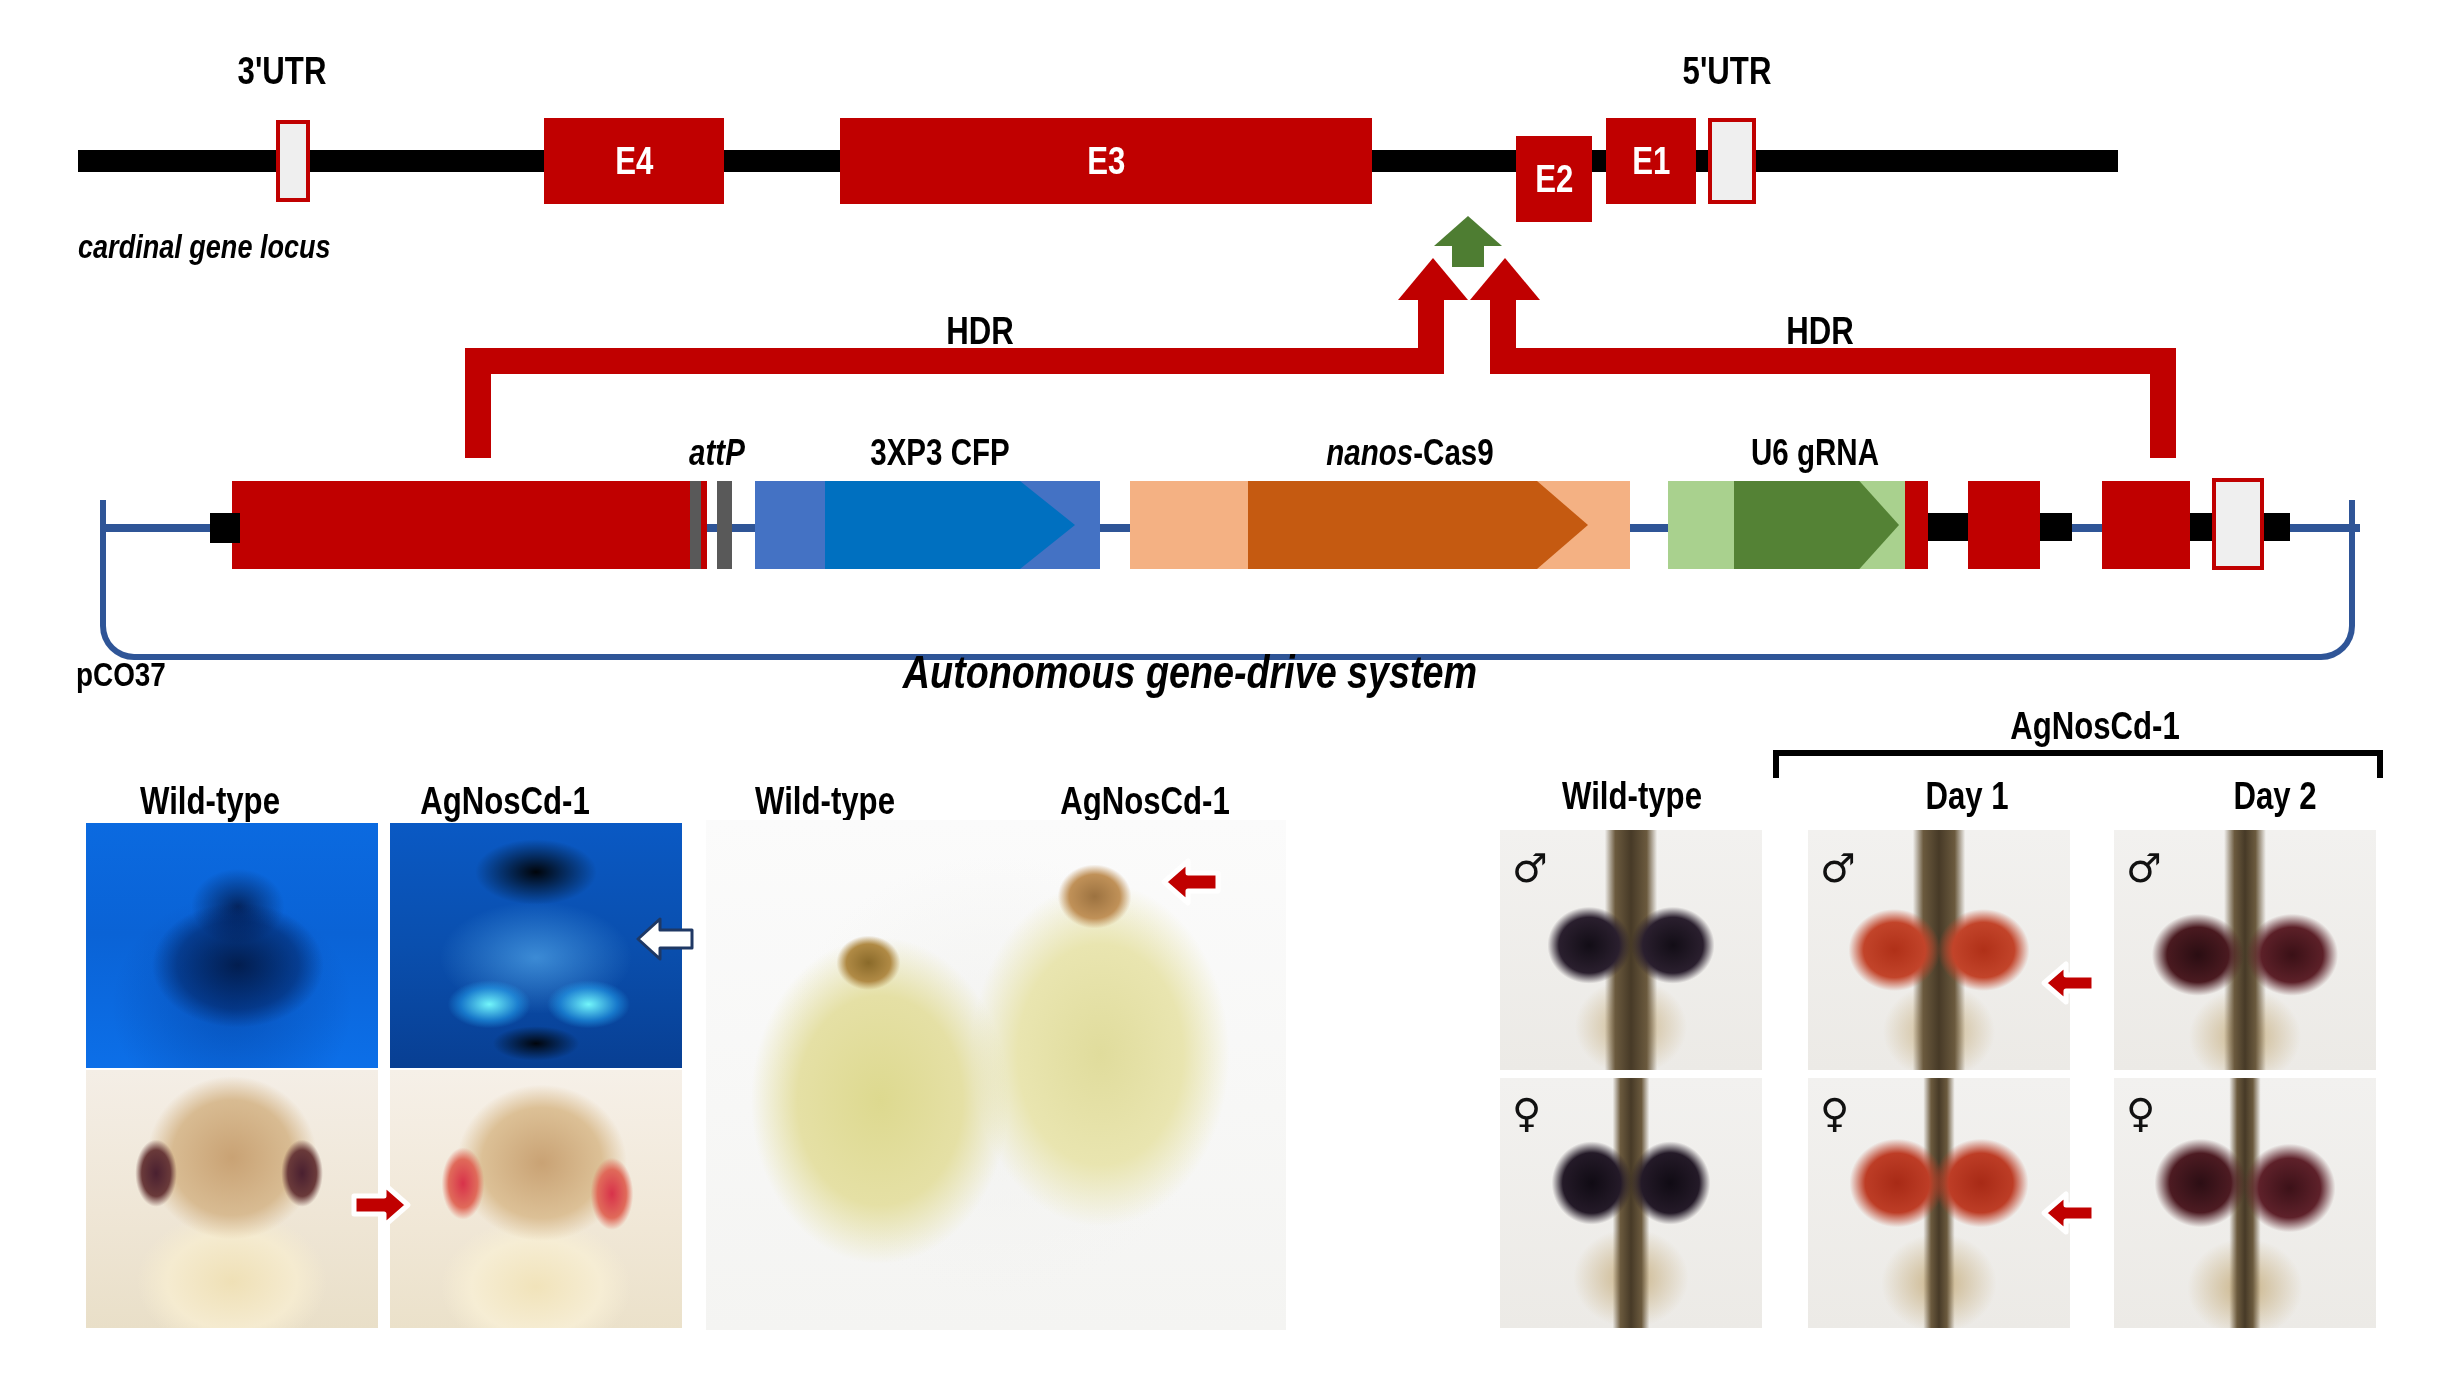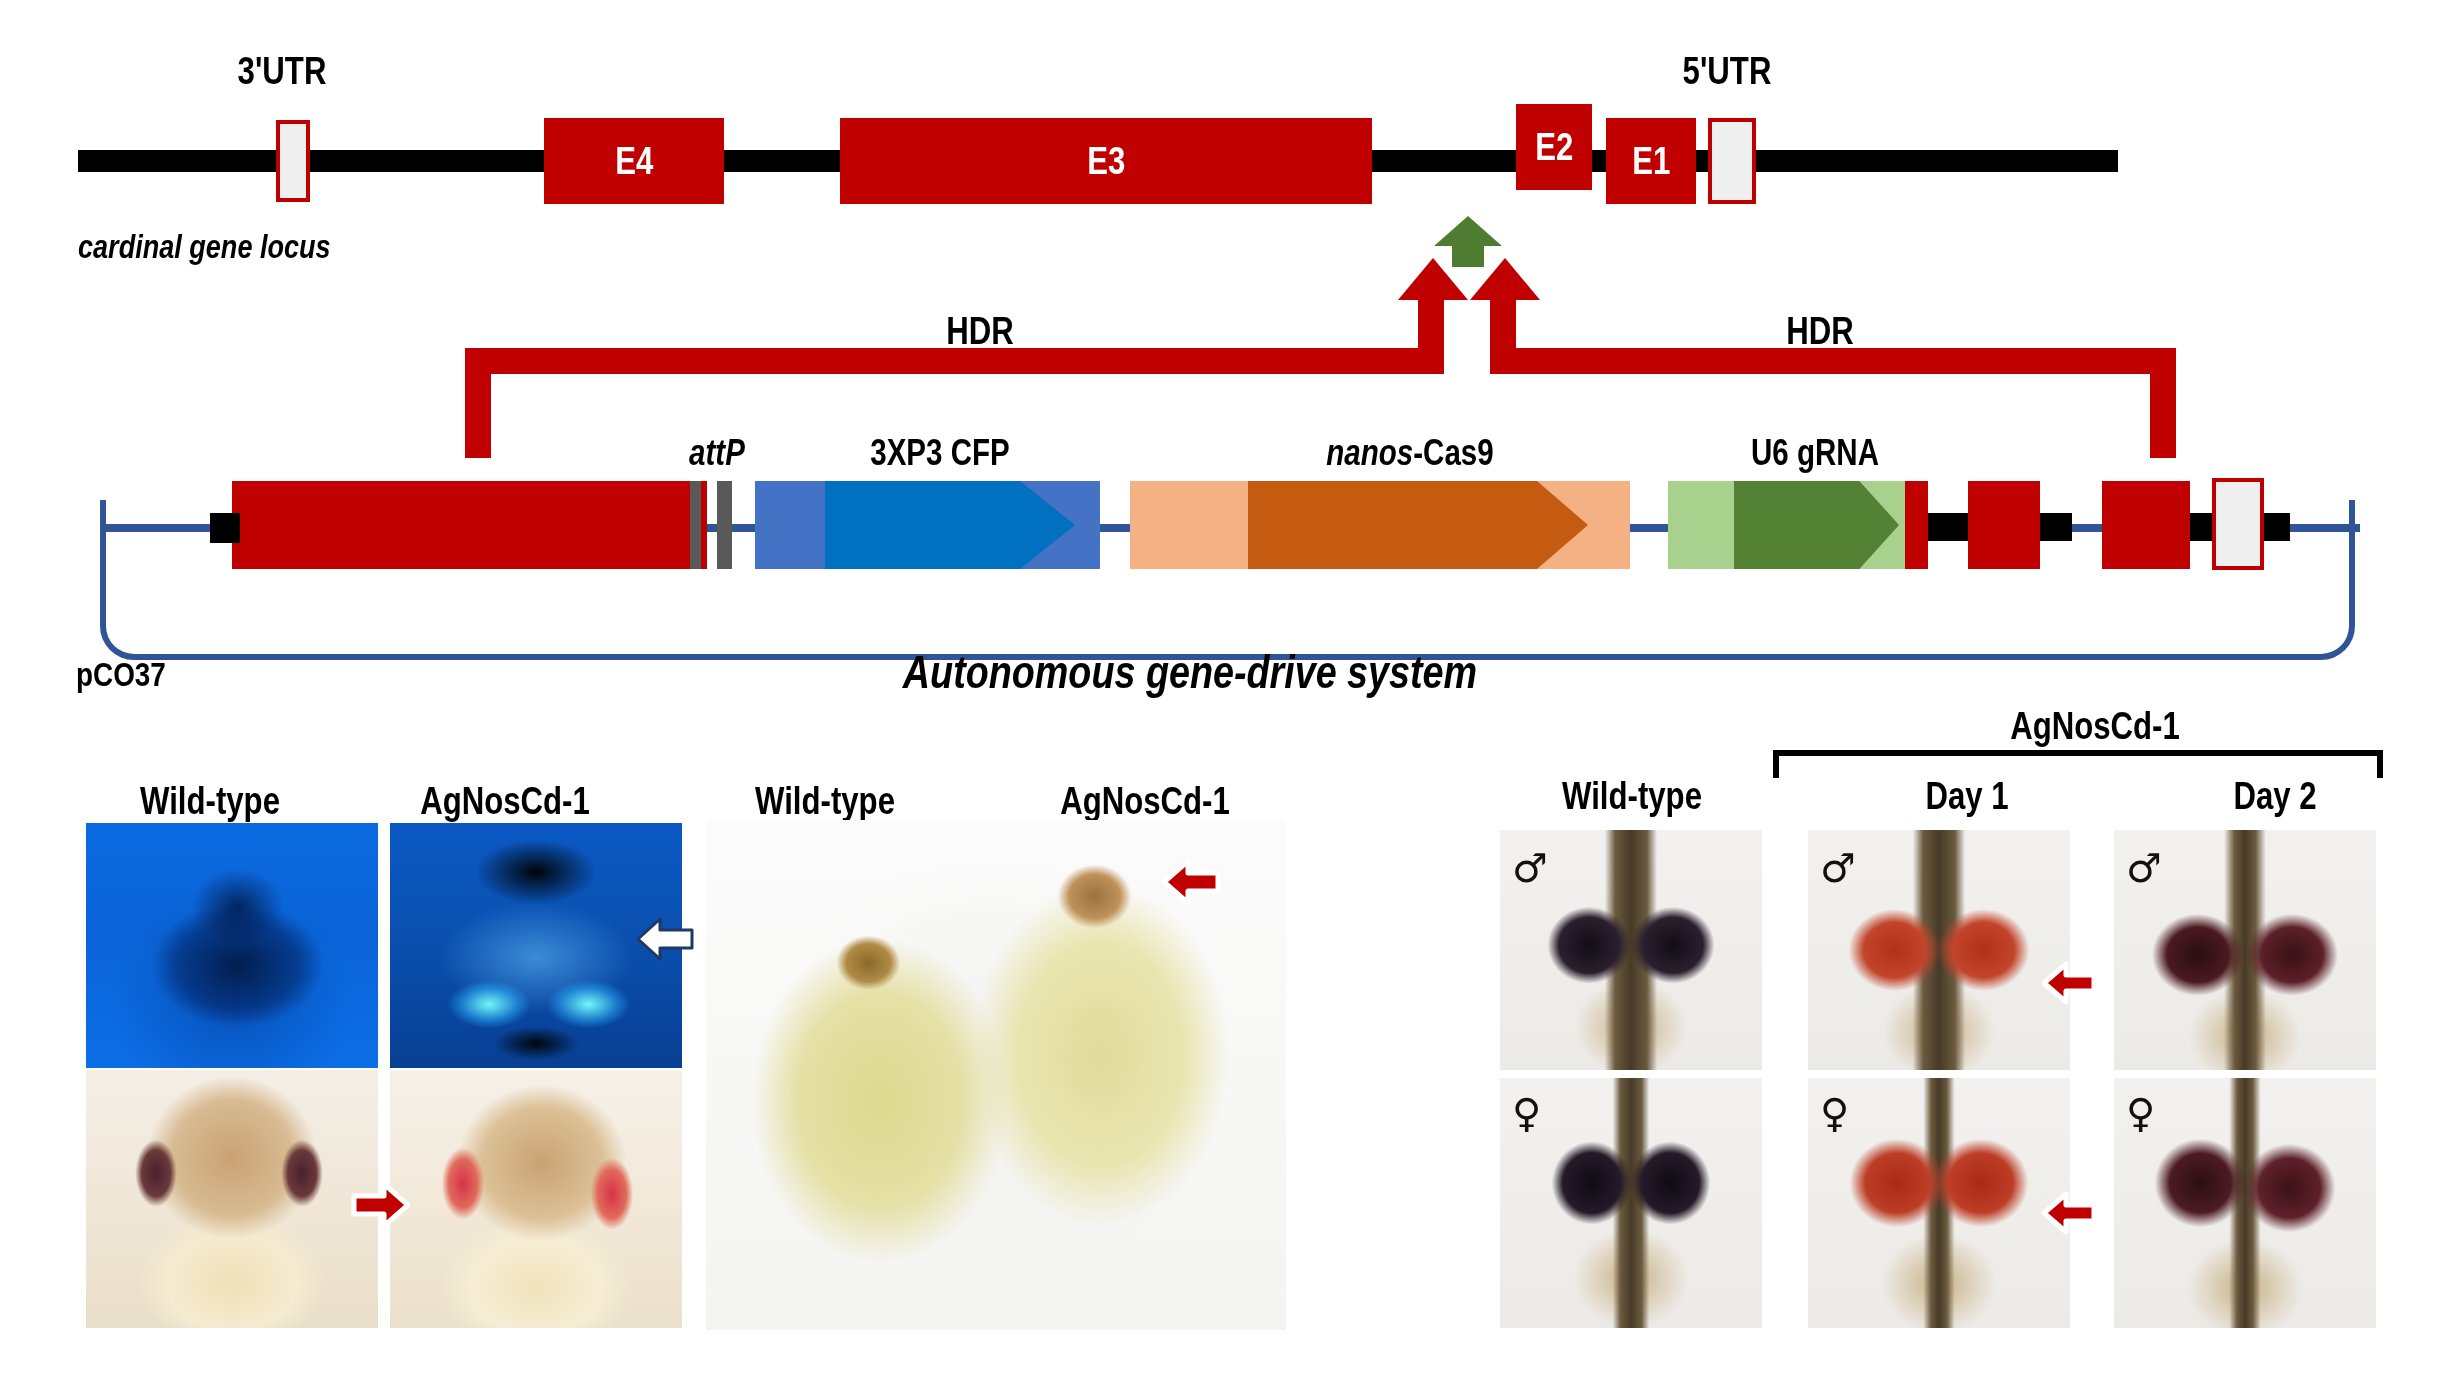--- a/index.html
+++ b/index.html
@@ -47,21 +47,21 @@
   <div class="utr" style="left:276px;top:120px;width:34px;height:82px;"></div>
 
   <div class="exon" style="left:536px;top:118px;width:180px;height:86px;font-size:38px;margin-left:8px;">
     <span>E4</span>
   </div>
 
   <div class="exon" style="left:840px;top:118px;width:532px;height:86px;font-size:38px;">
     <span>E3</span>
   </div>
 
-  <div class="exon" style="left:1516px;top:104px;width:76px;height:86px;font-size:38px;">
+  <div class="exon" style="left:1516px;top:136px;width:76px;height:86px;font-size:38px;">
     <span>E2</span>
   </div>
 
   <div class="exon" style="left:1606px;top:118px;width:90px;height:86px;font-size:38px;">
     <span>E1</span>
   </div>
 
   <div class="lbl ctr" style="left:1652px;top:50px;width:150px;font-size:38px;">5'UTR</div>
   <div class="utr" style="left:1708px;top:118px;width:48px;height:86px;"></div>
 

